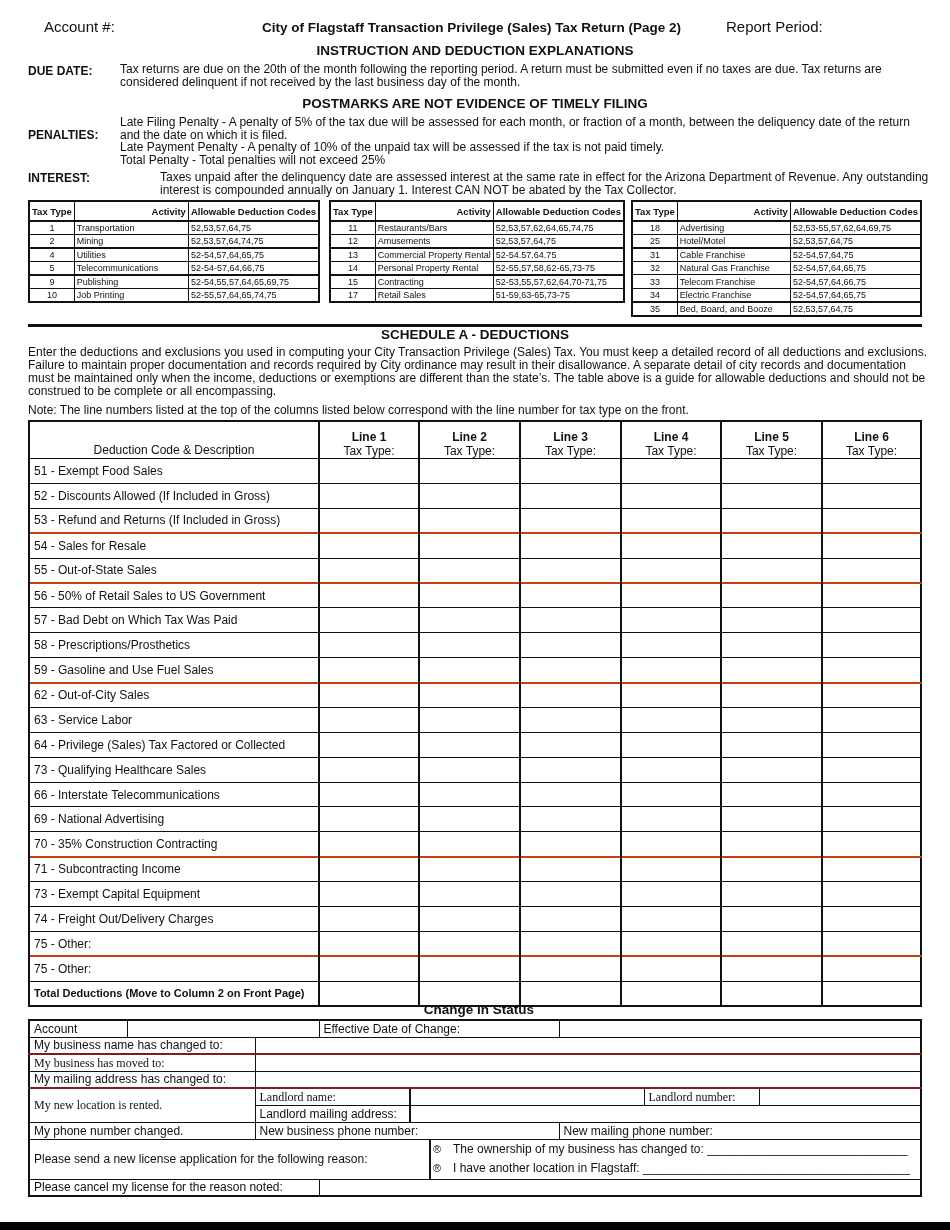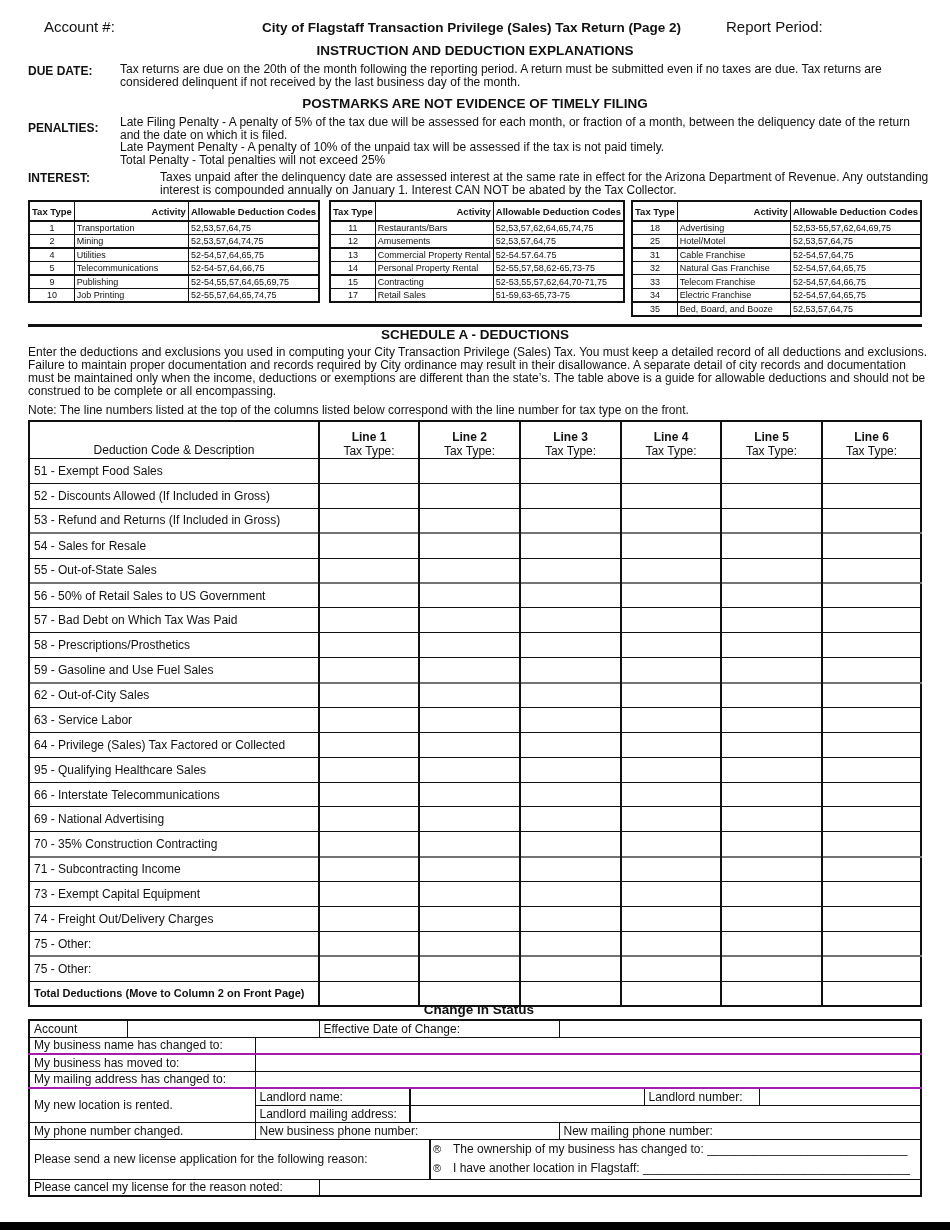--- a/index.html
+++ b/index.html
@@ -24,48 +24,48 @@
 
   .sched-intro { left: 28px; width: 900px; font-size: 12px; line-height: 13px; top: 346px; }
   .note { left: 28px; top: 403px; font-size: 12px; }
 
   .ded { position: absolute; left: 28px; top: 420px; width: 894px; border: 2px solid #111; font-size: 12px; }
   .ded td, .ded th { border: 1px solid #111; border-left: 2px solid #111; }
   .ded th { height: 32px; font-weight: normal; text-align: center; vertical-align: top; line-height: 14px; padding-top: 8px; }
   .ded th .lb { font-weight: bold; display: block; }
   .ded th.desc-h { vertical-align: bottom; font-weight: normal; padding-bottom: 1px; }
   .ded td { height: 24.9px; padding-left: 4px; }
-  .ded tr.thick td { border-top: 2px solid #737373; }
+  .ded tr.thick td { border-top: 2px solid #c2410c; }
   .ded td.cell { padding: 0; }
   .ded td.total { font-weight: bold; font-size: 11px; }
 
   .cis-title { left: 0; width: 958px; text-align: center; font-weight: bold; font-size: 13.5px; top: 1002px; }
   .cis { position: absolute; left: 28px; top: 1019px; width: 894px; border: 2px solid #111; font-size: 12px; }
   .cis td { border: 1px solid #111; padding: 0 4px; height: 17px; line-height: 14px; }
-  .cis tr.thick td { border-top: 2px solid #a21caf; }
+  .cis tr.thick td { border-top: 2px solid #7f1d1d; font-family: Liberation Serif, serif; }
   .cis td.left-thick { border-left: 2px solid #111; }
   .chk { display: block; line-height: 19px; font-size: 12px; }
   .chk .box { display: inline-block; width: 20px; font-size: 11px; }
   .bottom-bar { left: 0; top: 1222px; width: 950px; height: 8px; background: #000; }
 </style>
 </head>
 <body>
 
 <div class="abs hdr-left">Account #:</div>
 <div class="abs hdr-title">City of Flagstaff Transaction Privilege (Sales) Tax Return (Page 2)</div>
 <div class="abs hdr-right">Report Period:</div>
 
 <div class="abs center-bold" style="top:43px;">INSTRUCTION AND DEDUCTION EXPLANATIONS</div>
 
 <div class="abs label-bold" style="top:64px;">DUE DATE:</div>
 <div class="abs para" style="top:63px;">Tax returns are due on the 20th of the month following the reporting period.  A return must be submitted even if no taxes are due.  Tax returns are considered delinquent if not received by the last business day of the month.</div>
 
 <div class="abs center-bold" style="top:96px;">POSTMARKS ARE NOT EVIDENCE OF TIMELY FILING</div>
 
-<div class="abs label-bold" style="top:121px;">PENALTIES:</div>
+<div class="abs label-bold" style="top:128px;">PENALTIES:</div>
 <div class="abs para" style="top:116px;">
   <div>Late Filing Penalty - A penalty of 5% of the tax due will be assessed for each month, or fraction of a month, between the deliquency date of the return and the date on which it is filed.</div>
   <div>Late Payment Penalty - A penalty of 10% of the unpaid tax will be assessed if the tax is not paid timely.</div>
   <div>Total Penalty - Total penalties will not exceed 25%</div>
 </div>
 
 <div class="abs label-bold" style="top:171px;">INTEREST:</div>
 <div class="abs para" style="top:171px;margin-left:40px;">Taxes unpaid after the delinquency date are assessed interest at the same rate in effect for the Arizona Department of Revenue.  Any outstanding interest is compounded annually on January 1.  Interest CAN NOT be abated by the Tax Collector.</div>
 
 <table class="ref" style="left:28px; top:200px; width:292px;">
@@ -338,21 +338,21 @@
       <tr>
         <td>64 - Privilege (Sales) Tax Factored or Collected</td>
         <td class="cell"></td>
         <td class="cell"></td>
         <td class="cell"></td>
         <td class="cell"></td>
         <td class="cell"></td>
         <td class="cell"></td>
       </tr>
       <tr>
-        <td>95 - Qualifying Healthcare Sales</td>
+        <td>73 - Qualifying Healthcare Sales</td>
         <td class="cell"></td>
         <td class="cell"></td>
         <td class="cell"></td>
         <td class="cell"></td>
         <td class="cell"></td>
         <td class="cell"></td>
       </tr>
       <tr>
         <td>66 - Interstate Telecommunications</td>
         <td class="cell"></td>

